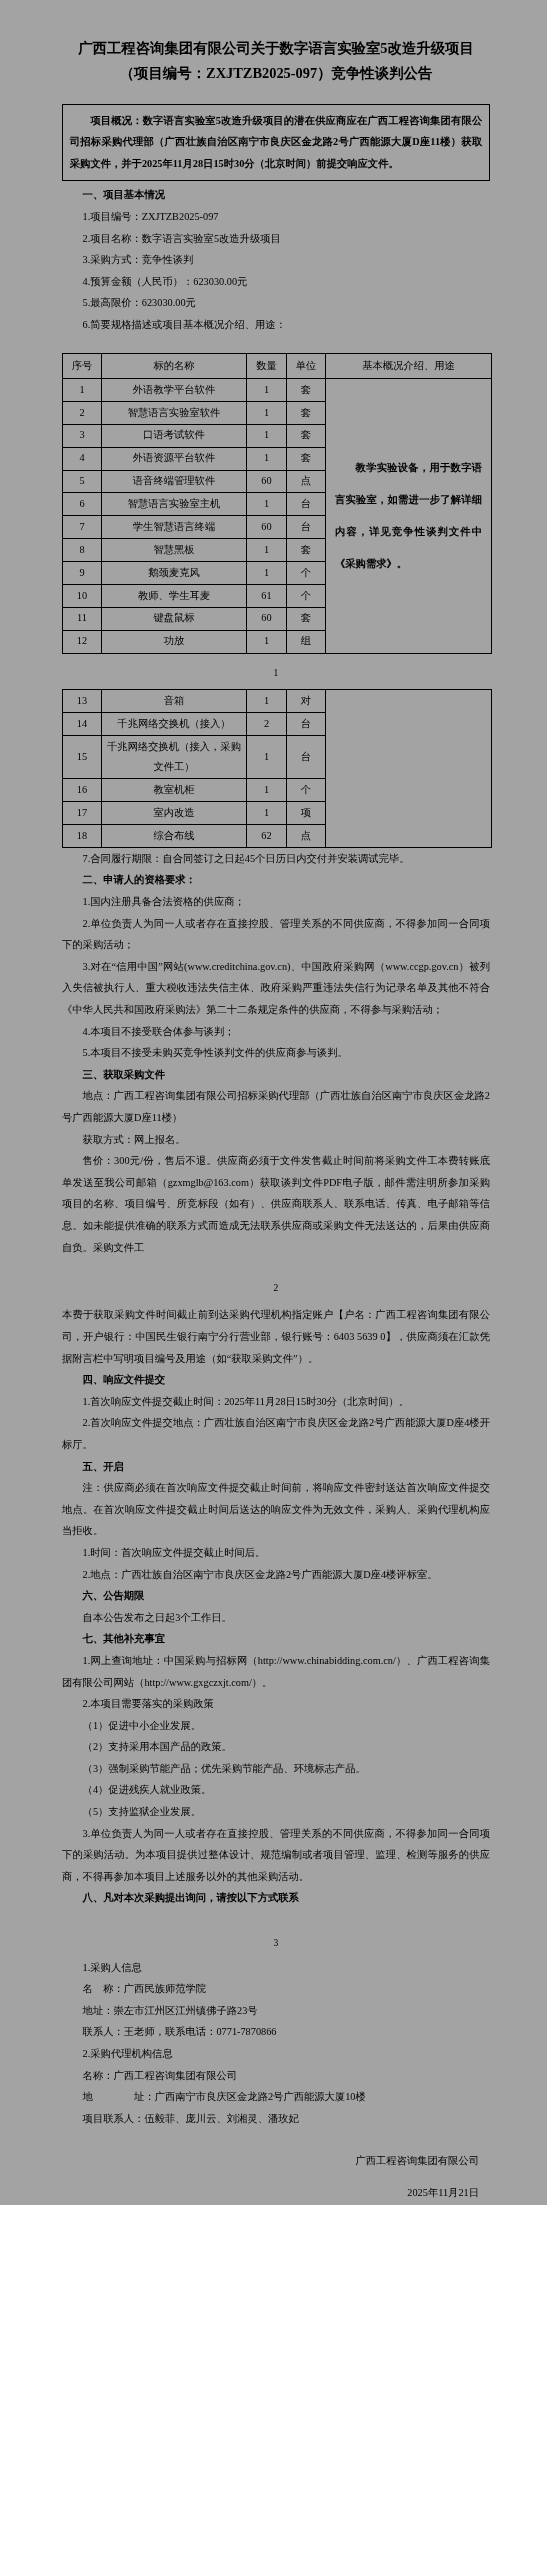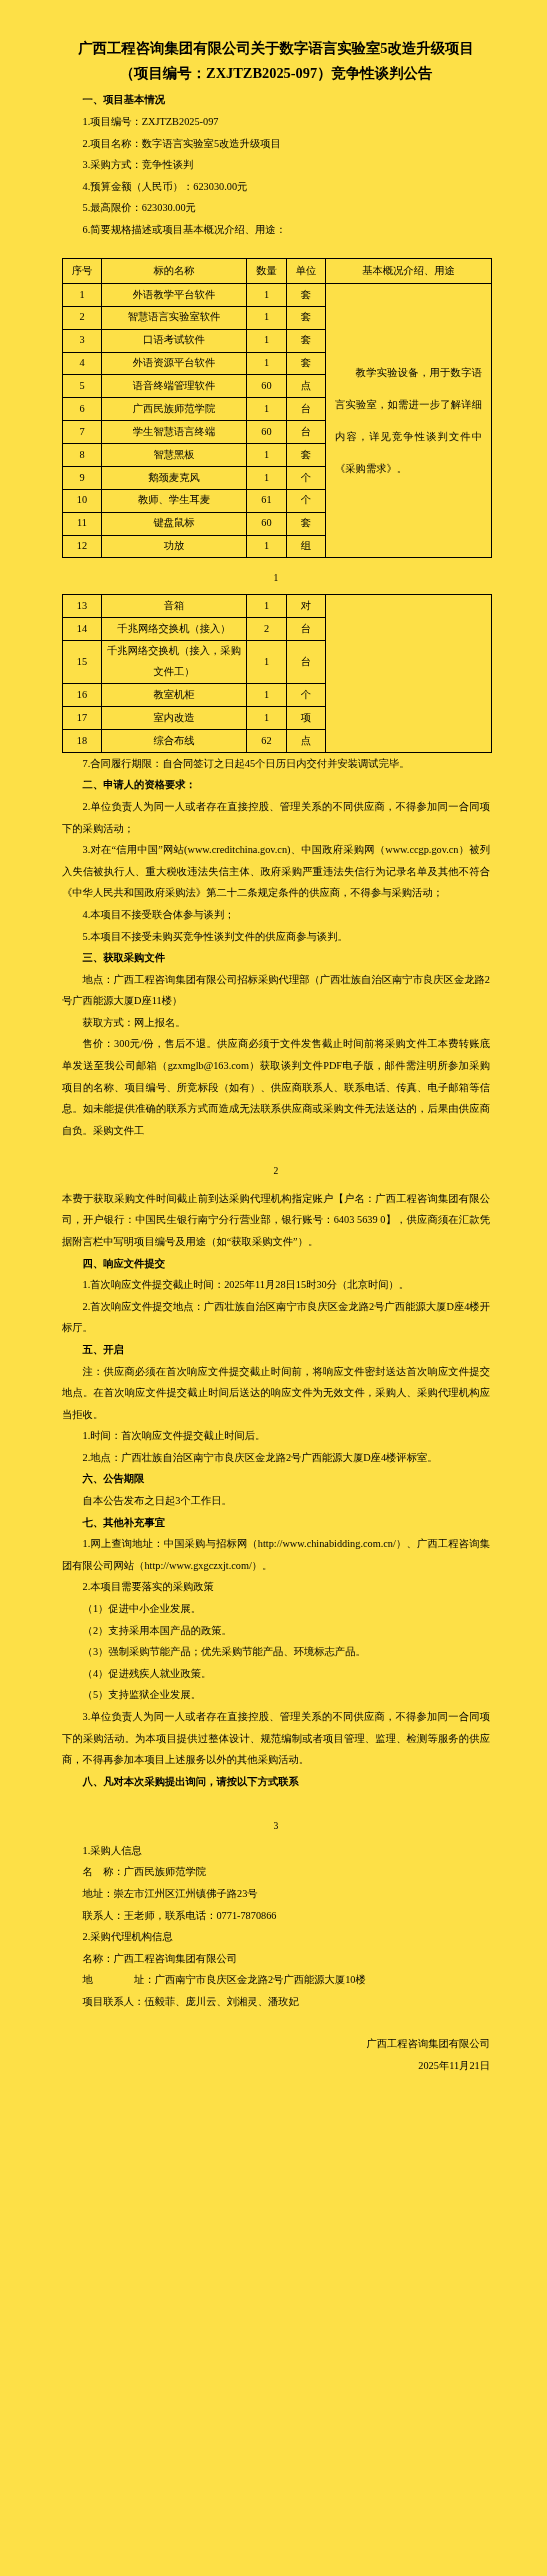--- a/index.html
+++ b/index.html
@@ -1,49 +1,52 @@
 <!DOCTYPE html>
 <html style="font-size:11px"><head>
 <meta charset="utf-8">
 <style>
   html,body{margin:0;padding:0;background:#ffffff;}
   .page{
-    position:relative;width:548px;height:2576px;background:#fde047;color:#000;
+    position:relative;width:548px;height:2205px;background:#a3a3a3;color:#000;
     font-family:"Liberation Serif","DejaVu Serif",serif;font-size:10.3px;
     box-sizing:border-box;padding:36px 58px 0 62px;overflow:hidden;
   }
   .title{font-size:14.4px;font-weight:700;text-align:center;line-height:25px;margin:0;}
   .box{border:0.7px solid #000;margin-top:18px;padding:4.8px 6.8px 5.5px 6.8px;}
   .box .line{font-weight:700;}
   .line{margin:0;line-height:21.6px;text-indent:2em;text-align:justify;}
   .h{font-weight:700;}
   .noindent{text-indent:0;}
   .sec-h{margin-top:3.4px;}
   table{border-collapse:collapse;width:430px;margin-top:17px;table-layout:fixed;}
   td,th{border:0.7px solid #000;text-align:center;line-height:20.5px;padding:0.7px 1.4px;
         font-weight:400;font-size:10.3px;vertical-align:middle;word-break:break-all;}
   thead th{line-height:23px;}
-  .merged{text-align:left;padding:12px 9px;}
+  .merged{text-align:left;padding:12px 9px;font-weight:bold;}
   .merged .txt{text-indent:2em;line-height:32px;text-align:justify;}
   .t2{margin-top:0;border-top:1.4px solid #b0b0b0;}
   .pagenum{margin:0;text-align:center;font-size:9.6px;line-height:13.7px;text-indent:0;}
   .pg1{margin-top:12.3px;margin-bottom:9.6px;}
   .pg2{margin-top:23px;margin-bottom:9.6px;}
   .pg3{margin-top:27px;margin-bottom:6.8px;}
-  .sig{margin:0;line-height:21.6px;text-align:right;text-indent:0;}
+  .sig{margin:11px;line-height:21.6px;text-align:right;text-indent:0;}
   .sig-company{margin-top:20.5px;}
 </style>
 </head>
 <body>
 
 <div class="page">
 
   <p class="title">广西工程咨询集团有限公司关于数字语言实验室5改造升级项目</p>
   <p class="title">（项目编号：ZXJTZB2025-097）竞争性谈判公告</p>
 
+  <div class="box">
+    <p class="line">项目概况：数字语言实验室5改造升级项目的潜在供应商应在广西工程咨询集团有限公司招标采购代理部（广西壮族自治区南宁市良庆区金龙路2号广西能源大厦D座11楼）获取采购文件，并于2025年11月28日15时30分（北京时间）前提交响应文件。</p>
+  </div>
 
   <p class="line h sec-h">一、项目基本情况</p>
 
   <div>
       <p class="line">1.项目编号：ZXJTZB2025-097</p>
       <p class="line">2.项目名称：数字语言实验室5改造升级项目</p>
       <p class="line">3.采购方式：竞争性谈判</p>
       <p class="line">4.预算金额（人民币）：623030.00元</p>
       <p class="line">5.最高限价：623030.00元</p>
       <p class="line">6.简要规格描述或项目基本概况介绍、用途：</p>
@@ -95,21 +98,21 @@
           <td>套</td>
         </tr>
         <tr>
           <td>5</td>
           <td>语音终端管理软件</td>
           <td>60</td>
           <td>点</td>
         </tr>
         <tr>
           <td>6</td>
-          <td>广西民族师范学院</td>
+          <td>智慧语言实验室主机</td>
           <td>1</td>
           <td>台</td>
         </tr>
         <tr>
           <td>7</td>
           <td>学生智慧语言终端</td>
           <td>60</td>
           <td>台</td>
         </tr>
         <tr>
@@ -192,20 +195,21 @@
           <td>综合布线</td>
           <td>62</td>
           <td>点</td>
         </tr>
       </tbody>
   </table>
 
   <div id="blocks">
       <p class="line">7.合同履行期限：自合同签订之日起45个日历日内交付并安装调试完毕。</p>
       <p class="line h">二、申请人的资格要求：</p>
+      <p class="line">1.国内注册具备合法资格的供应商；</p>
       <p class="line">2.单位负责人为同一人或者存在直接控股、管理关系的不同供应商，不得参加同一合同项下的采购活动；</p>
       <p class="line">3.对在“信用中国”网站(www.creditchina.gov.cn)、中国政府采购网（www.ccgp.gov.cn）被列入失信被执行人、重大税收违法失信主体、政府采购严重违法失信行为记录名单及其他不符合《中华人民共和国政府采购法》第二十二条规定条件的供应商，不得参与采购活动；</p>
       <p class="line">4.本项目不接受联合体参与谈判；</p>
       <p class="line">5.本项目不接受未购买竞争性谈判文件的供应商参与谈判。</p>
       <p class="line h">三、获取采购文件</p>
       <p class="line">地点：广西工程咨询集团有限公司招标采购代理部（广西壮族自治区南宁市良庆区金龙路2号广西能源大厦D座11楼）</p>
       <p class="line">获取方式：网上报名。</p>
       <p class="line">售价：300元/份，售后不退。供应商必须于文件发售截止时间前将采购文件工本费转账底单发送至我公司邮箱（gzxmglb@163.com）获取谈判文件PDF电子版，邮件需注明所参加采购项目的名称、项目编号、所竞标段（如有）、供应商联系人、联系电话、传真、电子邮箱等信息。如未能提供准确的联系方式而造成无法联系供应商或采购文件无法送达的，后果由供应商自负。采购文件工</p>
       <p class="pagenum pg2">2</p>
       <p class="line noindent">本费于获取采购文件时间截止前到达采购代理机构指定账户【户名：广西工程咨询集团有限公司，开户银行：中国民生银行南宁分行营业部，银行账号：6403 5639 0】，供应商须在汇款凭据附言栏中写明项目编号及用途（如“获取采购文件”）。</p>

